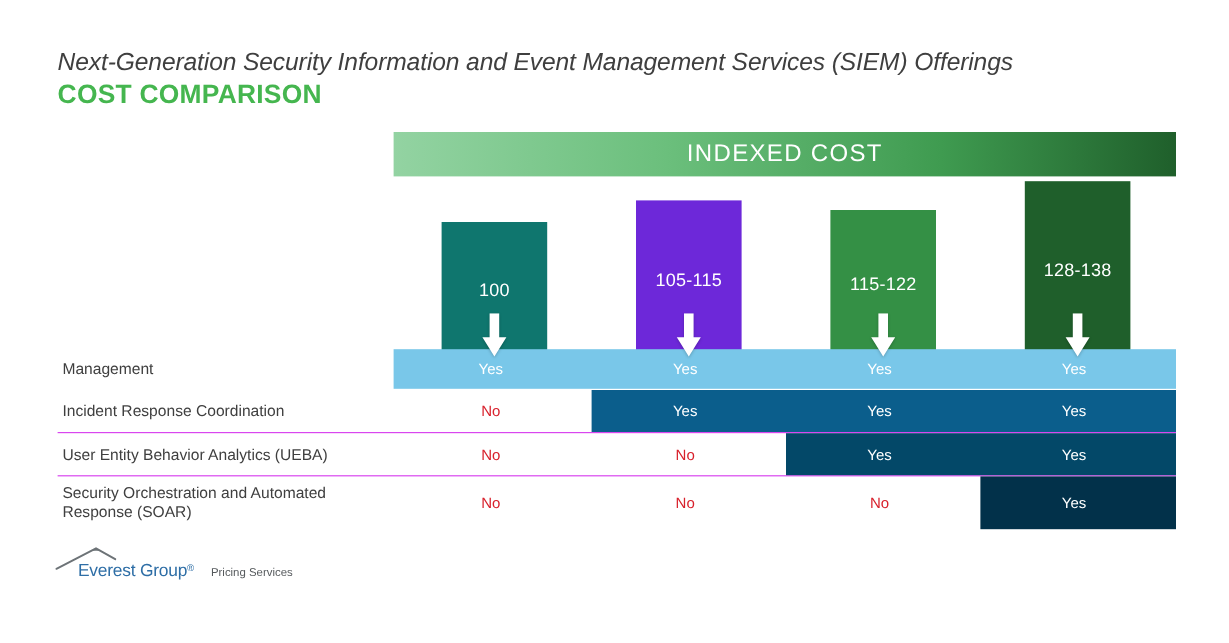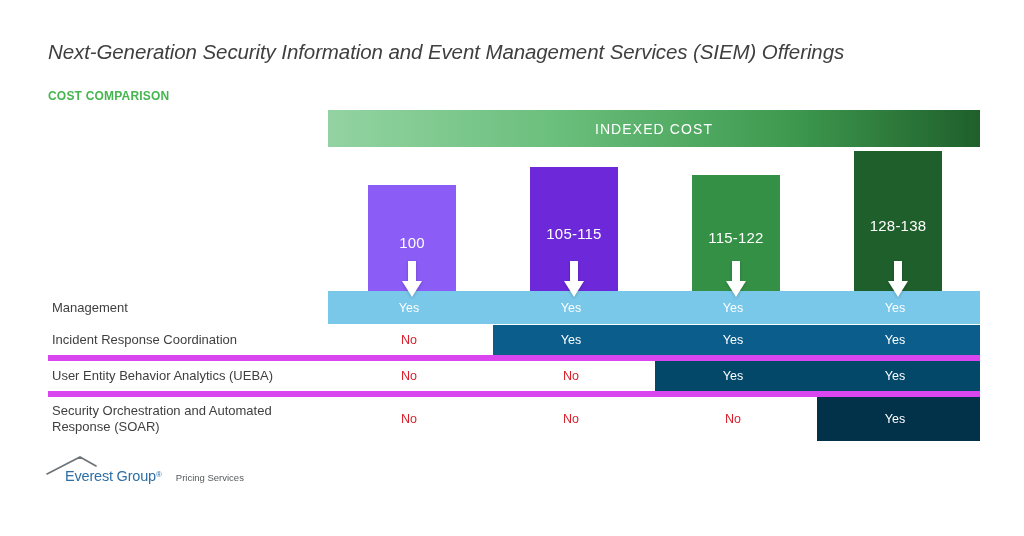--- a/index.html
+++ b/index.html
@@ -26,26 +26,26 @@
   }
   .title-main {
     font-size: 20.5px;
     color: #3f3f3f;
     line-height: 27px;
     white-space: nowrap;
     letter-spacing: -0.1px;
     font-style: italic;
   }
   .title-sub {
-    font-size: 12px;
+    font-size: 22px;
     font-weight: bold;
     color: #45b64f;
     line-height: 25px;
     letter-spacing: 0.2px;
-    margin-top: 19px;
+    margin-top: 1px;
   }
 
   
   .chart-zone {
     position: absolute;
     left: 328px;
     top: 110px;
     width: 652px;
     height: 350px;
   }
@@ -57,21 +57,21 @@
     top: 0;
     width: 652px;
     height: 37px;
     background: linear-gradient(to right, #93d3a2 0%, #6bbf7c 35%, #3f9b50 70%, #1f5f2b 100%);
     display: flex;
     align-items: center;
     justify-content: center;
   }
   .cost-header-label {
     color: #ffffff;
-    font-size: 14px;
+    font-size: 20px;
     letter-spacing: 1.1px;
   }
 
   
   .bars {
     position: absolute;
     left: 0;
     top: 37px;
     width: 652px;
     height: 152px;
@@ -82,21 +82,21 @@
     width: 88px;
     display: flex;
     align-items: center;
     justify-content: center;
   }
   .bar-label {
     color: #ffffff;
     font-size: 15px;
     letter-spacing: 0.2px;
   }
-  .bar.b0 { left: 40px;  height: 114px; background: #8b5cf6; }
+  .bar.b0 { left: 40px;  height: 114px; background: #0f766e; }
   .bar.b1 { left: 202px; height: 132px; background: #6d28d9; }
   .bar.b2 { left: 364px; height: 124px; background: #349045; }
   .bar.b3 { left: 526px; height: 148px; background: #1f5f2b; }
 
   
   .arrow {
     position: absolute;
     width: 22px;
     height: 38px;
     top: 151px;
@@ -111,21 +111,21 @@
   
   .table-zone {
     position: absolute;
     left: 48px;
     top: 291px;
     width: 932px;
   }
   .trow {
     position: relative;
     height: 36px;
-    border-bottom: 6px solid #d946ef;
+    border-bottom: 1px solid #d946ef;
   }
   .trow.r0 { height: 34px; border-bottom: 1px solid #ffffff; }
   .trow.r3 { height: 44px; border-bottom: none; }
 
   .rowlabel {
     position: absolute;
     left: 4px;
     top: 0;
     width: 272px;
     height: 100%;

